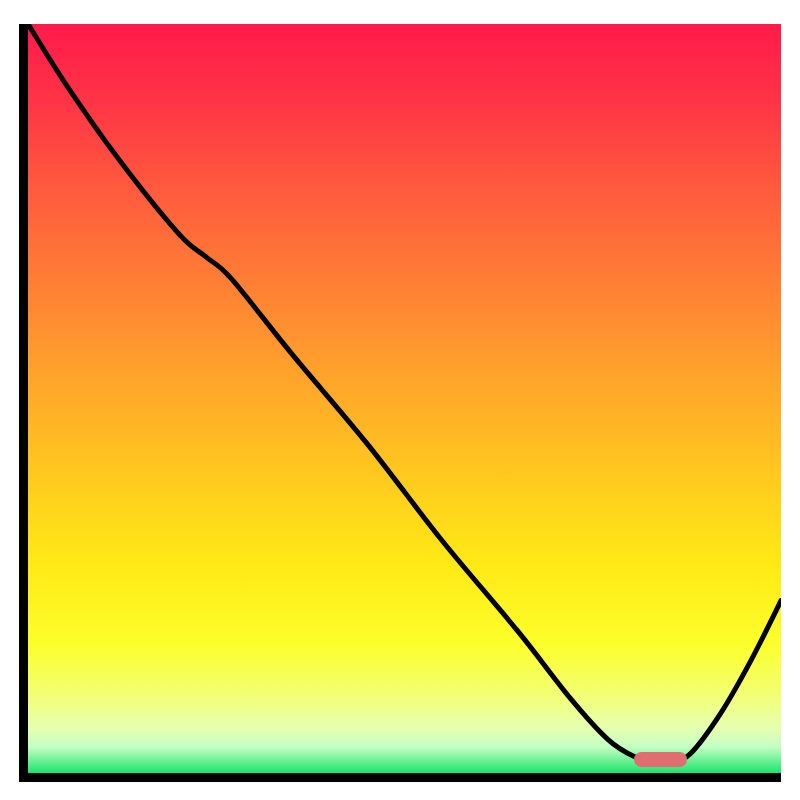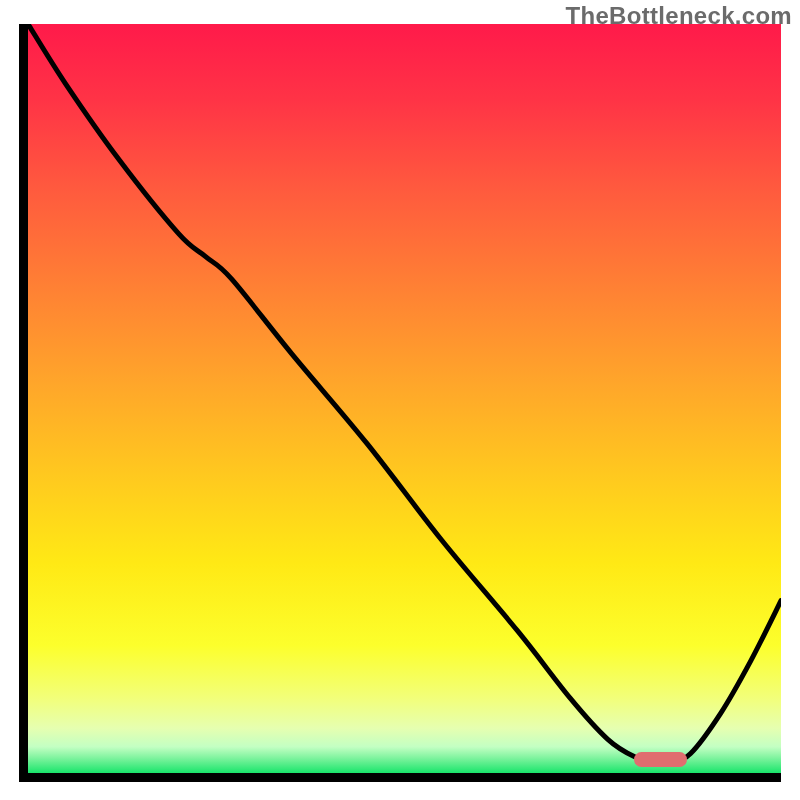--- a/index.html
+++ b/index.html
@@ -57,21 +57,20 @@
     z-index: 12;
     background: #e06d6f;
     height: 15px;
     border-radius: 8px;
   }
 </style>
 </head>
 <body>
 <div class="container">
 
-  <div class="watermark">TheBottleneck.com</div>
 
   <div class="gradient-area">
     <svg width="753" height="749" viewBox="0 0 753 749" preserveAspectRatio="none">
       <defs>
         <linearGradient id="bg" x1="0" y1="0" x2="0" y2="1">
           <stop offset="0%" stop-color="#ff1a4a"></stop>
           <stop offset="10%" stop-color="#ff3346"></stop>
           <stop offset="22%" stop-color="#ff5a3e"></stop>
           <stop offset="35%" stop-color="#ff8034"></stop>
           <stop offset="48%" stop-color="#ffa62a"></stop>

